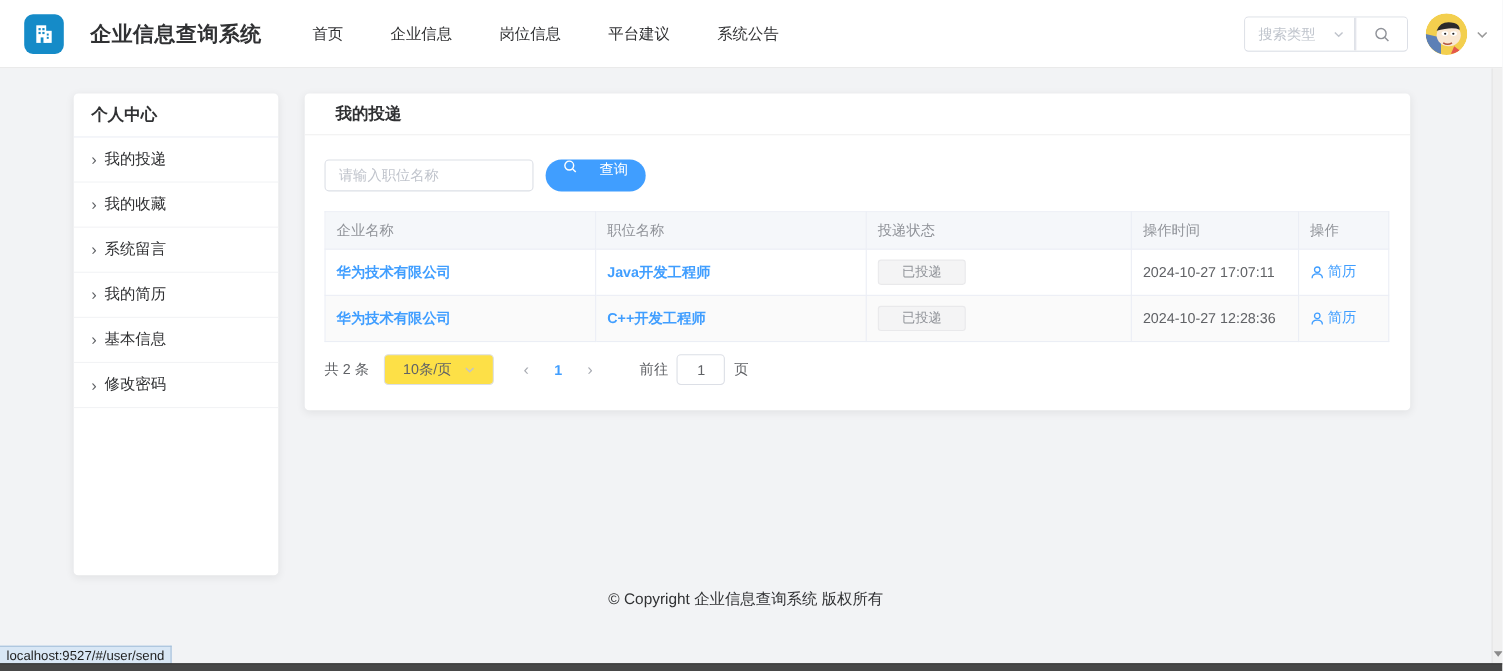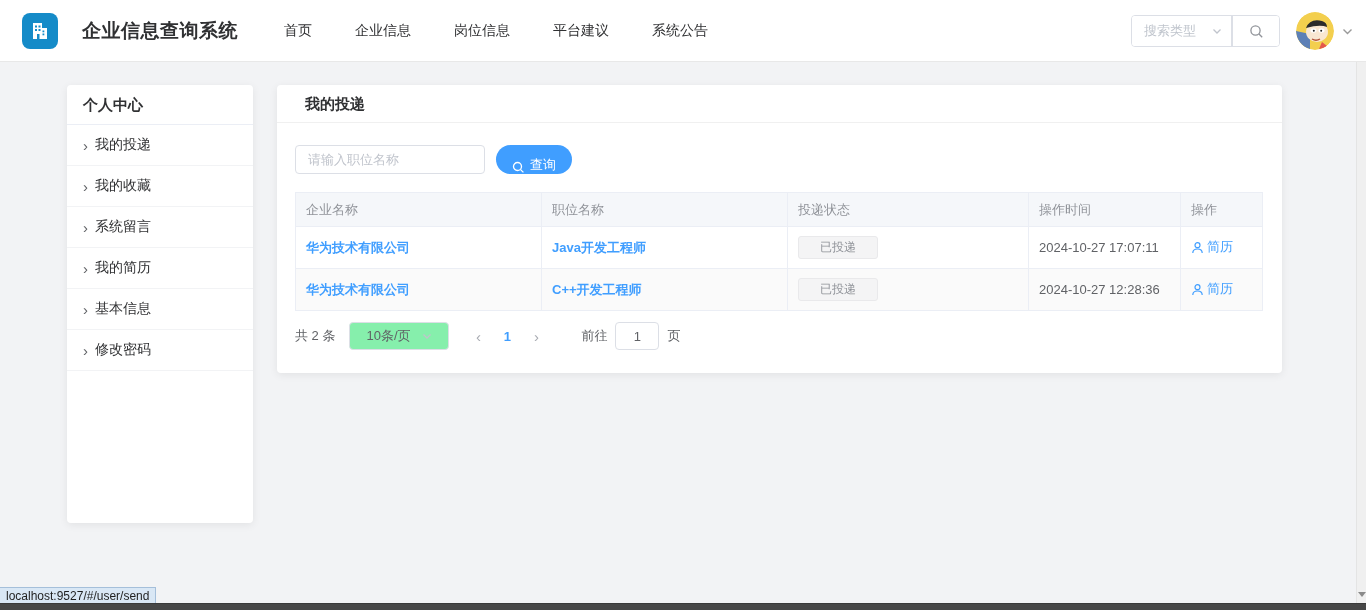--- a/index.html
+++ b/index.html
@@ -78,21 +78,21 @@
     font-size:13px; color:#303133; outline:none; background:#fff; font-family:inherit;
   }
   .text-field::placeholder { color:#c0c4cc; }
   .select-field {
     width:193px; height:29px; border:1px solid #dcdfe6; border-radius:4px; margin-left:12px;
     display:flex; align-items:center; justify-content:space-between; padding:0 10px 0 12px;
     font-size:13px; color:#c0c4cc; background:#fff; cursor:pointer;
   }
   .query-btn {
     height:29px; margin-left:11px; padding:0 16px; border:none; border-radius:15px;
-    background:#409eff; color:#fff; font-size:13px; display:flex; align-items:flex-end; gap:5px;
+    background:#409eff; color:#fff; font-size:13px; display:flex; align-items:flex-start; gap:20px;
     cursor:pointer; font-family:inherit;
   }
 
   
   .data-table {
     position:absolute; left:18px; top:107px; width:967px;
     border-collapse:collapse; table-layout:fixed; font-size:13px;
   }
   .data-table th, .data-table td { border:1px solid #ebeef5; text-align:left; padding:0 10px; }
   .data-table th { height:34px; background:#f5f7fa; color:#909399; font-weight:normal; }
@@ -103,21 +103,21 @@
     display:inline-block; padding:2px 21px; font-size:12px; color:#909399;
     background:#f4f4f5; border:1px solid #e9e9eb; border-radius:3px;font-family:Liberation Mono, monospace;
   }
   .op-link { color:#409eff; text-decoration:none; display:inline-flex; align-items:center; gap:3px; cursor:pointer; font-weight:normal; }
 
   
   .pagination { position:absolute; left:18px; top:237px; display:flex; align-items:center; font-size:13px; color:#606266; }
   .pg-total { margin-right:14px; }
   .pg-size {
     width:100px; height:28px; border:1px solid #dcdfe6; border-radius:4px;
-    display:flex; align-items:center; justify-content:center; gap:10px; color:#606266; cursor:pointer; background:#86efac;
+    display:flex; align-items:center; justify-content:center; gap:10px; color:#606266; cursor:pointer; background:#fde047;
   }
   .pg-arrow { width:30px; text-align:center; color:#a8abb2; font-size:15px; cursor:pointer; user-select:none; }
   .pg-prev { margin-left:14px; }
   .pg-page { width:28px; text-align:center; color:#409eff; font-weight:bold; cursor:pointer; }
   .pg-goto { margin-left:30px; display:flex; align-items:center; gap:8px; }
   .pg-input {
     width:44px; height:28px; border:1px solid #dcdfe6; border-radius:4px; text-align:center;
     font-size:13px; color:#606266; outline:none; font-family:inherit;
   }
 
@@ -334,20 +334,21 @@
       <span class="pg-page">1</span>
       <span class="pg-arrow">›</span>
       <div class="pg-goto">
         <span>前往</span>
         <input class="pg-input" value="1" style="">
         <span>页</span>
       </div>
     </div>
   </main>
 
+  <div class="footer">© Copyright 企业信息查询系统 版权所有</div>
 
   <div class="status-bubble">localhost:9527/#/user/send</div>
 
   <div class="v-scrollbar">
     <span class="arrow-down"></span>
   </div>
 
   <div class="taskbar-strip"></div>
 
 </div>

